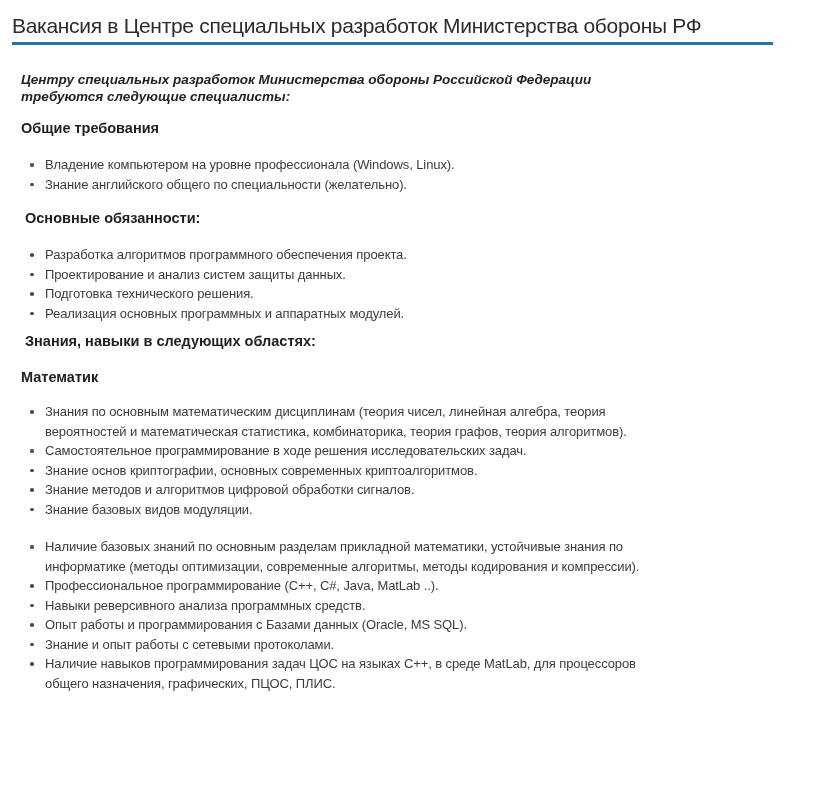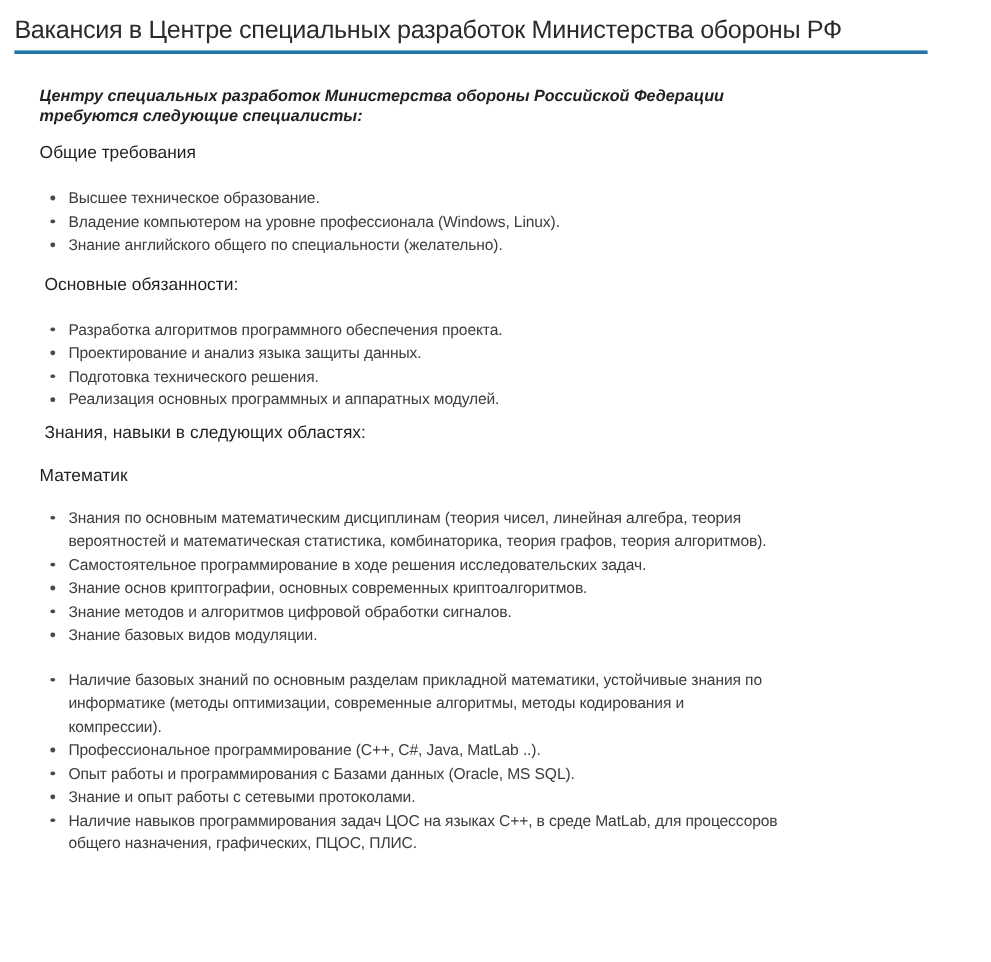--- a/index.html
+++ b/index.html
@@ -30,21 +30,21 @@
     letter-spacing: -0.3px;
     white-space: nowrap;
   }
   .title-divider {
     margin-top: 3px;
     height: 3px;
     background: #2173a8;
     width: 761px;
   }
   .content {
-    margin-left: 21px;
+    margin-left: 9px;
     margin-right: 46px;
   }
   p.intro {
     margin: 26px 0 0 0;
     font-size: 13.5px;
     line-height: 17px;
     font-weight: bold;
     font-style: italic;
     color: #222222;
     max-width: 700px;
@@ -53,21 +53,21 @@
     margin: 23px 0 0 0;
     font-size: 13.5px;
     line-height: 17px;
     font-weight: bold;
     color: #222222;
   }
   h2.sec-heading {
     margin: 0;
     font-size: 14.5px;
     line-height: 17px;
-    font-weight: normal;
+    font-weight: bold;
     color: #1f1f1f;
     white-space: pre-wrap;
   }
   ul.bullets {
     margin: 18px 0 0 0;
     padding: 0 0 0 22px;
     list-style: none;
   }
   ul.bullets li {
     position: relative;
@@ -104,31 +104,30 @@
   <div class="title-divider"></div>
 
   <div class="content">
 
     <p class="intro">Центру специальных разработок Министерства обороны Российской Федерации требуются следующие специалисты:</p>
 
 
     <section class="sec-1">
       <h2 class="sec-heading">Общие требования</h2>
       <ul class="bullets">
-        <li>Высшее техническое образование.</li>
         <li>Владение компьютером на уровне профессионала (Windows, Linux).</li>
         <li>Знание английского общего по специальности (желательно).</li>
       </ul>
     </section>
 
     <section class="sec-2">
       <h2 class="sec-heading">&nbsp;Основные обязанности:</h2>
       <ul class="bullets">
         <li>Разработка алгоритмов программного обеспечения проекта.</li>
-        <li>Проектирование и анализ языка защиты данных.</li>
+        <li>Проектирование и анализ систем защиты данных.</li>
         <li>Подготовка технического решения.</li>
         <li>Реализация основных программных и аппаратных модулей.</li>
       </ul>
     </section>
 
     <section class="sec-3">
       <h2 class="sec-heading">&nbsp;Знания, навыки в следующих областях:</h2>
     </section>
 
     <section class="sec-4">
@@ -139,20 +138,21 @@
         <li>Знание основ криптографии, основных современных криптоалгоритмов.</li>
         <li>Знание методов и алгоритмов цифровой обработки сигналов.</li>
         <li>Знание базовых видов модуляции.</li>
       </ul>
     </section>
 
     <section class="sec-5">
       <ul class="bullets">
         <li>Наличие базовых знаний по основным разделам прикладной математики, устойчивые знания по информатике (методы оптимизации, современные алгоритмы, методы кодирования и компрессии).</li>
         <li>Профессиональное программирование (C++, C#, Java, MatLab ..).</li>
+        <li>Навыки реверсивного анализа программных средств.</li>
         <li>Опыт работы и программирования с Базами данных (Oracle, MS SQL).</li>
         <li>Знание и опыт работы с сетевыми протоколами.</li>
         <li>Наличие навыков программирования задач ЦОС на языках C++, в среде MatLab, для процессоров общего назначения, графических, ПЦОС, ПЛИС.</li>
       </ul>
     </section>
 
   </div>
 </div>
 
 </body></html>

